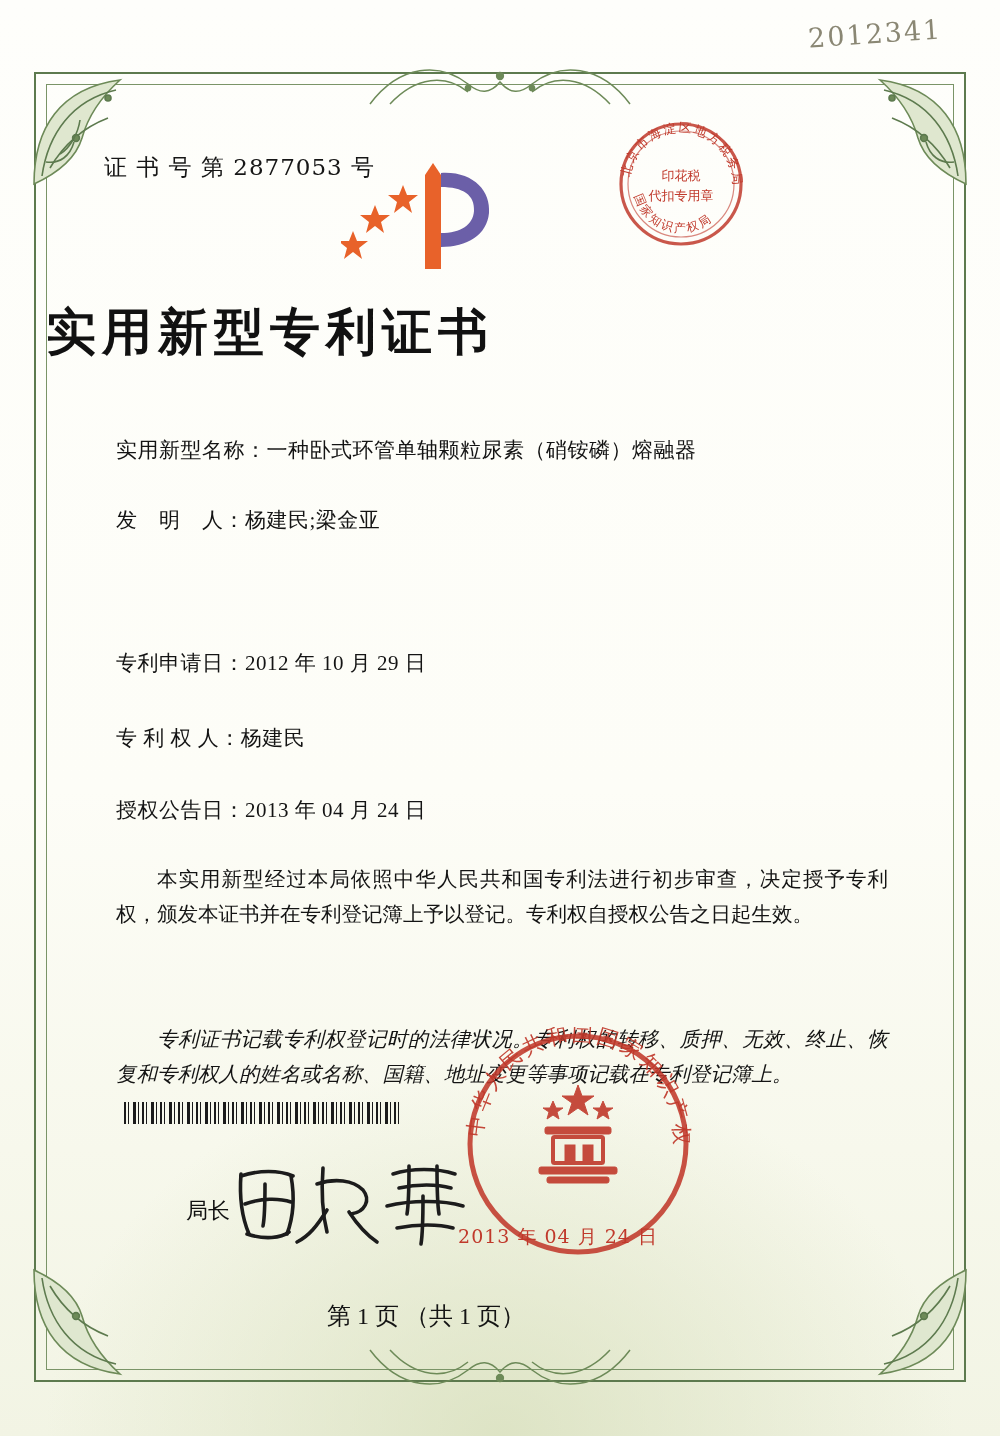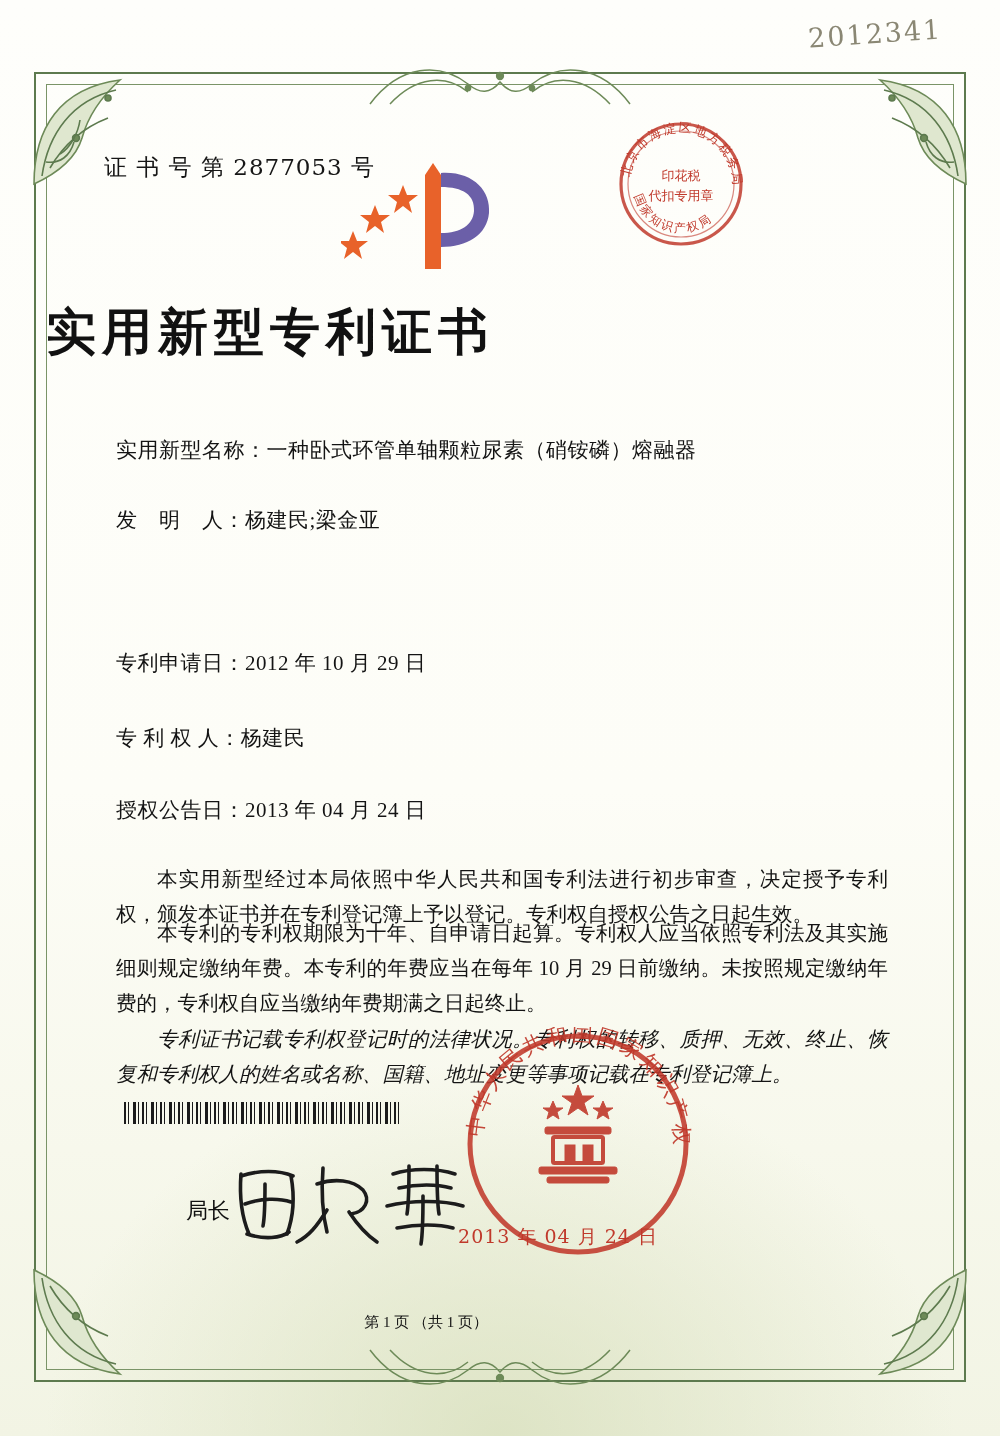--- a/index.html
+++ b/index.html
@@ -217,21 +217,21 @@
     letter-spacing: 1px;
     font-family: "DejaVu Serif", serif;
   }
 
   #page-footer {
     position: absolute;
     left: 0;
     right: 0;
     bottom: 38px;
     text-align: center;
-    font-size: 15px;
+    font-size: 24px;
     color: #141414;
   }
 </style>
 </head>
 <body>
 
 <div id="page">
 
   <div id="handcode">2012341</div>
 
@@ -335,21 +335,20 @@
       <span class="lbl">专利申请日：</span><span class="val">2012 年 10 月 29 日</span>
     </div>
     <div class="field" id="f-owner">
       <span class="lbl">专 利 权 人：</span><span class="val">杨建民</span>
     </div>
     <div class="field" id="f-grant">
       <span class="lbl">授权公告日：</span><span class="val">2013 年 04 月 24 日</span>
     </div>
 
     <div class="para" id="p1">本实用新型经过本局依照中华人民共和国专利法进行初步审查，决定授予专利权，颁发本证书并在专利登记簿上予以登记。专利权自授权公告之日起生效。</div>
-    <div class="para" id="p2">本专利的专利权期限为十年、自申请日起算。专利权人应当依照专利法及其实施细则规定缴纳年费。本专利的年费应当在每年 10 月 29 日前缴纳。未按照规定缴纳年费的，专利权自应当缴纳年费期满之日起终止。</div>
     <div class="para" id="p3">专利证书记载专利权登记时的法律状况。专利权的转移、质押、无效、终止、恢复和专利权人的姓名或名称、国籍、地址变更等事项记载在专利登记簿上。</div>
 
     <div id="barcode"></div>
 
     <div id="sig-label">局长</div>
     <div id="signature">
       <svg viewBox="0 0 240 95" width="240" height="95">
         <g fill="none" stroke="#1c1c1c" stroke-width="3.6" stroke-linecap="round">
           <path d="M10,20 C8,46 12,66 18,80"></path>
           <path d="M10,22 C28,16 48,16 62,22"></path>

